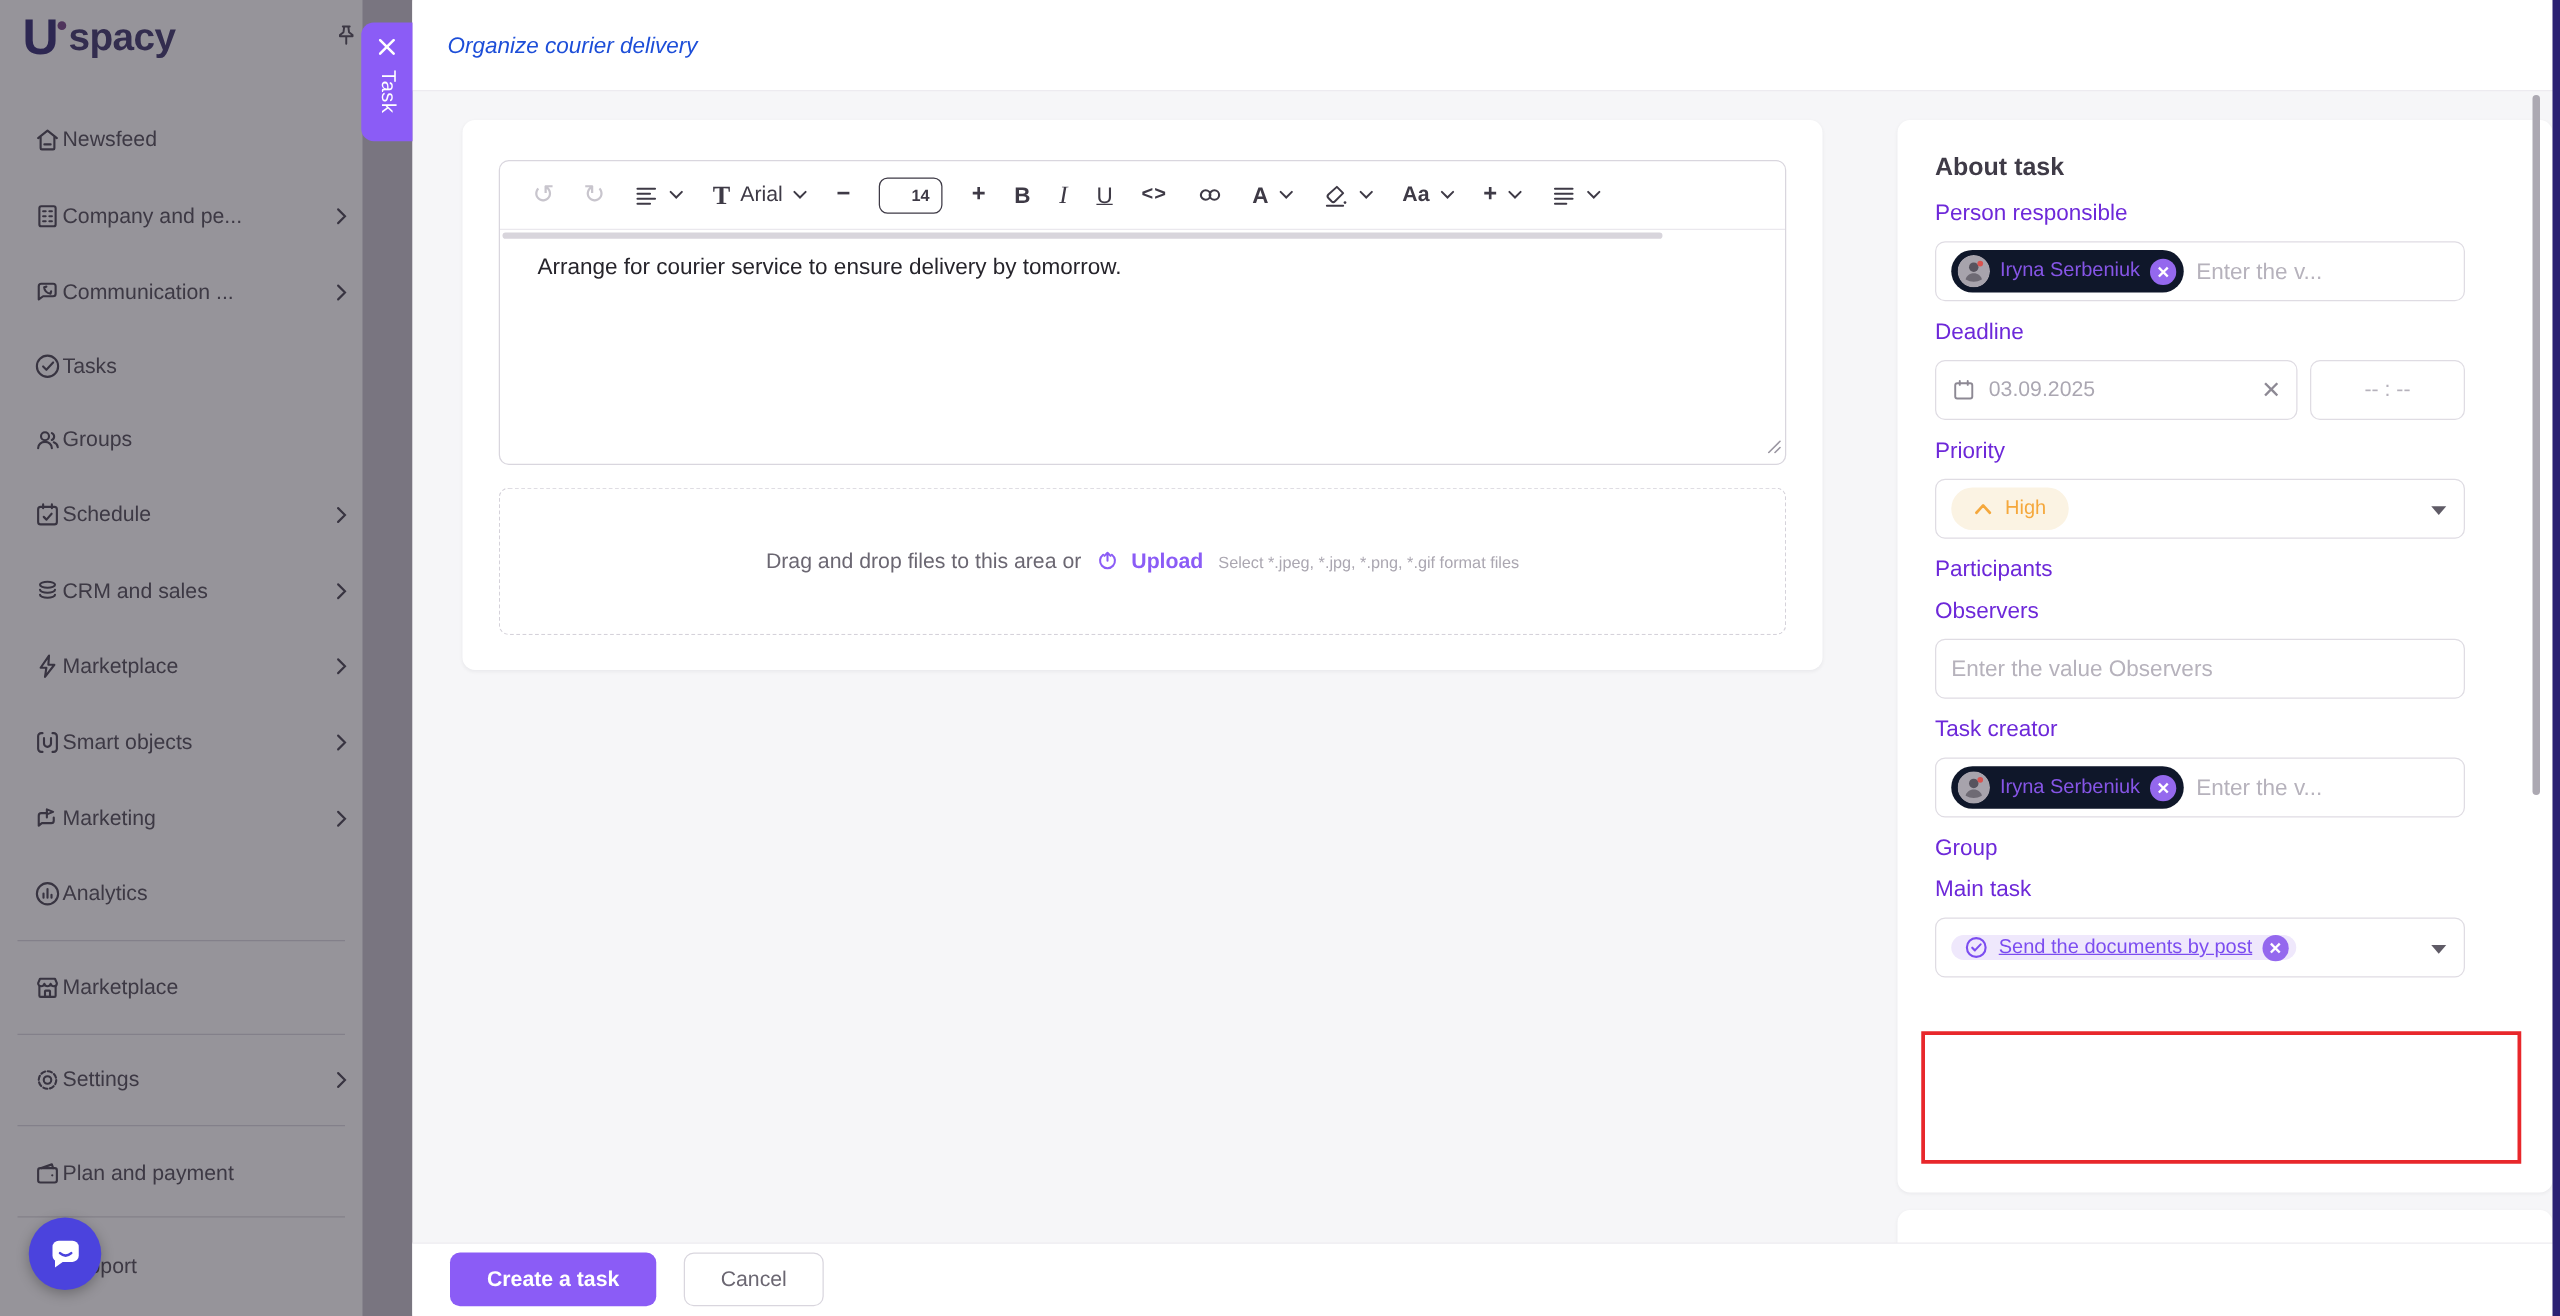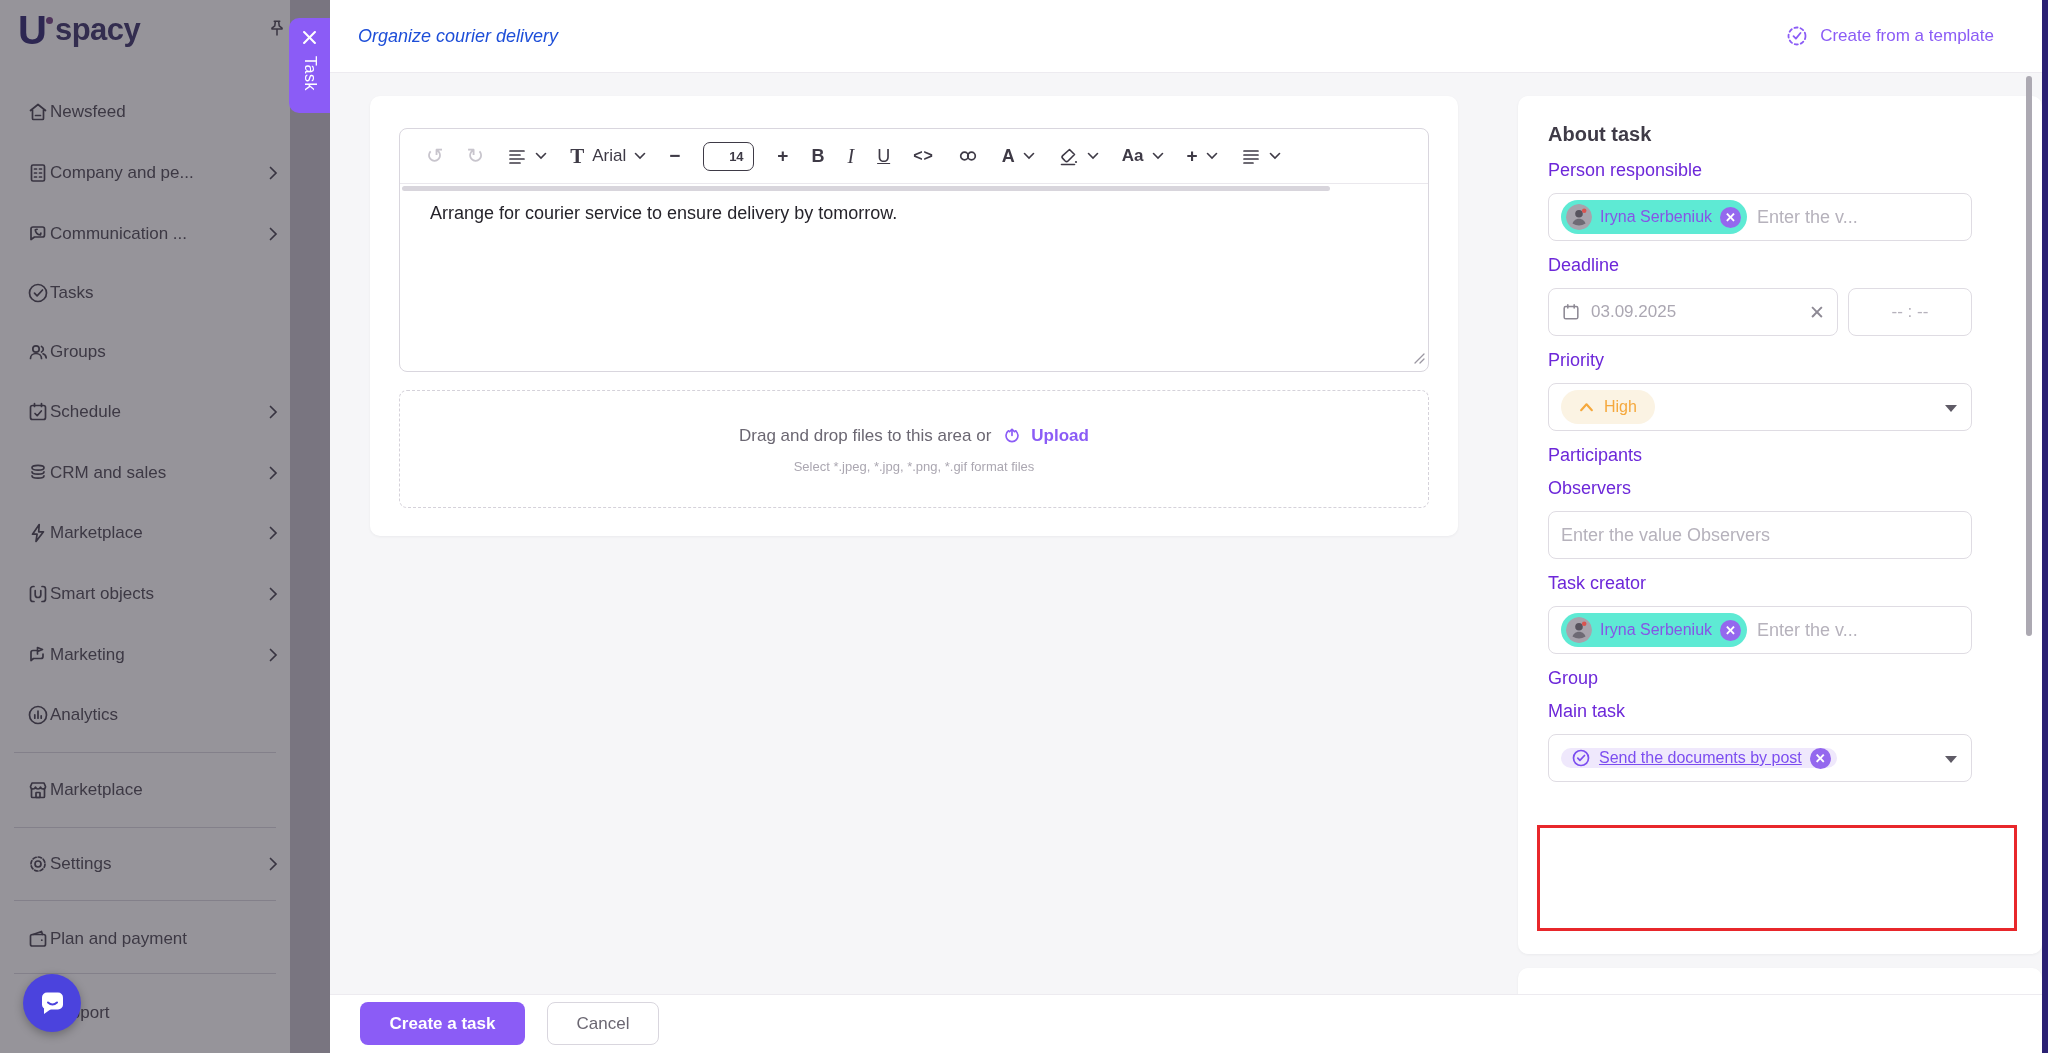--- a/index.html
+++ b/index.html
@@ -48,33 +48,33 @@
   .t-B{font-size:18px;font-weight:700;}
   .t-I{font-family:"Liberation Serif",serif;font-style:italic;font-size:20px;}
   .t-U{font-size:18px;text-decoration:underline;}
   .t-code{font-size:16px;letter-spacing:1px;font-weight:600;}
   .t-A{font-size:18px;font-weight:600;}
   .t-Aa{font-size:17px;font-weight:600;}
   .hthumb{position:absolute;top:57px;left:2px;width:928px;height:5px;background:#D8D5DC;border-radius:3px;}
   .editor-text{position:absolute;left:30px;top:74px;font-size:18px;color:#26242B;}
   .resize-handle{position:absolute;right:3px;bottom:3px;color:#9B97A2;}
 
-  .upload-box{position:absolute;left:29px;top:294px;width:1030px;height:118px;border:1px dashed #D5D2DA;border-radius:8px;box-sizing:border-box;display:flex;flex-direction:column;align-items:center;justify-content:center;gap:12px;}
+  .upload-box{position:absolute;left:29px;top:294px;width:1030px;height:118px;border:1px dashed #D5D2DA;border-radius:8px;box-sizing:border-box;display:flex;flex-direction:row;align-items:center;justify-content:center;gap:12px;}
   .upload-row{display:flex;align-items:center;gap:10px;font-size:17px;color:#6B6772;}
   .upload-action{display:flex;align-items:center;gap:8px;color:#8B5CF6;font-weight:600;cursor:pointer;}
   .upload-hint{font-size:13px;color:#ABA7B1;}
 
   
   .right-col{position:absolute;left:1188px;top:96px;width:524px;height:957px;}
   .about-card{position:absolute;top:0;left:0;width:524px;height:858px;background:#fff;border-radius:10px;padding:26px 70px 0 30px;box-sizing:border-box;box-shadow:0 1px 3px rgba(20,20,43,.05);}
   .panel-heading{font-size:20px;font-weight:700;color:#3F3B47;line-height:24px;}
   .f-label{font-size:18px;color:#6d28d9;margin:16px 0 14px;line-height:17px;}
   .f-input{height:48px;border:1px solid #DFDCE3;border-radius:8px;display:flex;align-items:center;padding:0 12px;box-sizing:border-box;background:#fff;position:relative;cursor:text;}
   .placeholder{color:#B6B2BC;font-size:18px;white-space:nowrap;overflow:hidden;}
-  .chip{display:inline-flex;align-items:center;gap:8px;background:#5eead4;border-radius:18px;height:34px;padding:0 6px 0 5px;margin-right:10px;flex:0 0 auto;}
+  .chip{display:inline-flex;align-items:center;gap:8px;background:#0f172a;border-radius:18px;height:34px;padding:0 6px 0 5px;margin-right:10px;flex:0 0 auto;}
   .chip-name{color:#8655E6;font-size:16px;white-space:nowrap;}
   .chip-x{width:21px;height:21px;border-radius:50%;background:#9468EE;color:#fff;display:flex;align-items:center;justify-content:center;font-size:13px;font-weight:700;cursor:pointer;line-height:1;}
   .avatar{width:26px;height:26px;border-radius:50%;overflow:hidden;flex:0 0 26px;}
   .dl-row{display:flex;gap:10px;}
   .date-input{flex:0 0 290px;gap:10px;color:#ABA7B2;font-size:17px;}
   .date-clear{margin-left:auto;color:#8D8994;font-size:19px;cursor:pointer;}
   .time-input{flex:0 0 124px;justify-content:center;color:#B6B2BC;font-size:17px;}
   .select-caret{position:absolute;right:14px;top:21px;width:0;height:0;border-left:6px solid transparent;border-right:6px solid transparent;border-top:7px solid #5F5B66;}
   .prio-chip{display:inline-flex;align-items:center;gap:10px;background:#FBF3E3;border-radius:17px;height:34px;padding:0 18px;color:#F5A83C;font-size:16px;}
   .main-chip{display:inline-flex;align-items:center;gap:8px;background:#EFE8FC;border-radius:17px;height:20px;padding:0 6px 0 10px;}
@@ -329,29 +329,20 @@
       <span style="display:flex;">
         <svg width="13" height="13" viewBox="0 0 12 12" stroke="#fff" stroke-width="1.9" stroke-linecap="round">
             <path d="M1 1l10 10M11 1 1 11"></path>
           </svg>
       </span>
       <span class="vtext">Task</span>
     </div>
 
     <header class="m-header">
       <div class="m-title">Organize courier delivery</div>
-      <div class="tpl-link">
-        <span style="display:flex;">
-          <svg width="24" height="24" viewBox="0 0 24 24" fill="none" stroke="#8B5CF6" stroke-width="1.8" stroke-linecap="round" stroke-linejoin="round">
-              <circle cx="12" cy="12" r="8.5" stroke-dasharray="3.2 3"></circle>
-              <path d="M8.5 12.2l2.4 2.4L15.5 9"></path>
-            </svg>
-        </span>
-        <span>Create from a template</span>
-      </div>
     </header>
 
     <section class="editor-card">
       <div class="editor-box">
         <div class="toolbar">
           <span class="tbtn disabled t-undo">↺</span>
           <span class="tbtn disabled t-undo">↻</span>
           <span class="tbtn">
             <svg width="20" height="20" viewBox="0 0 20 20" fill="none" stroke="currentColor" stroke-width="1.7" stroke-linecap="round">
                 <path d="M3 5h14M3 9h10M3 13h14M3 17h10"></path>

